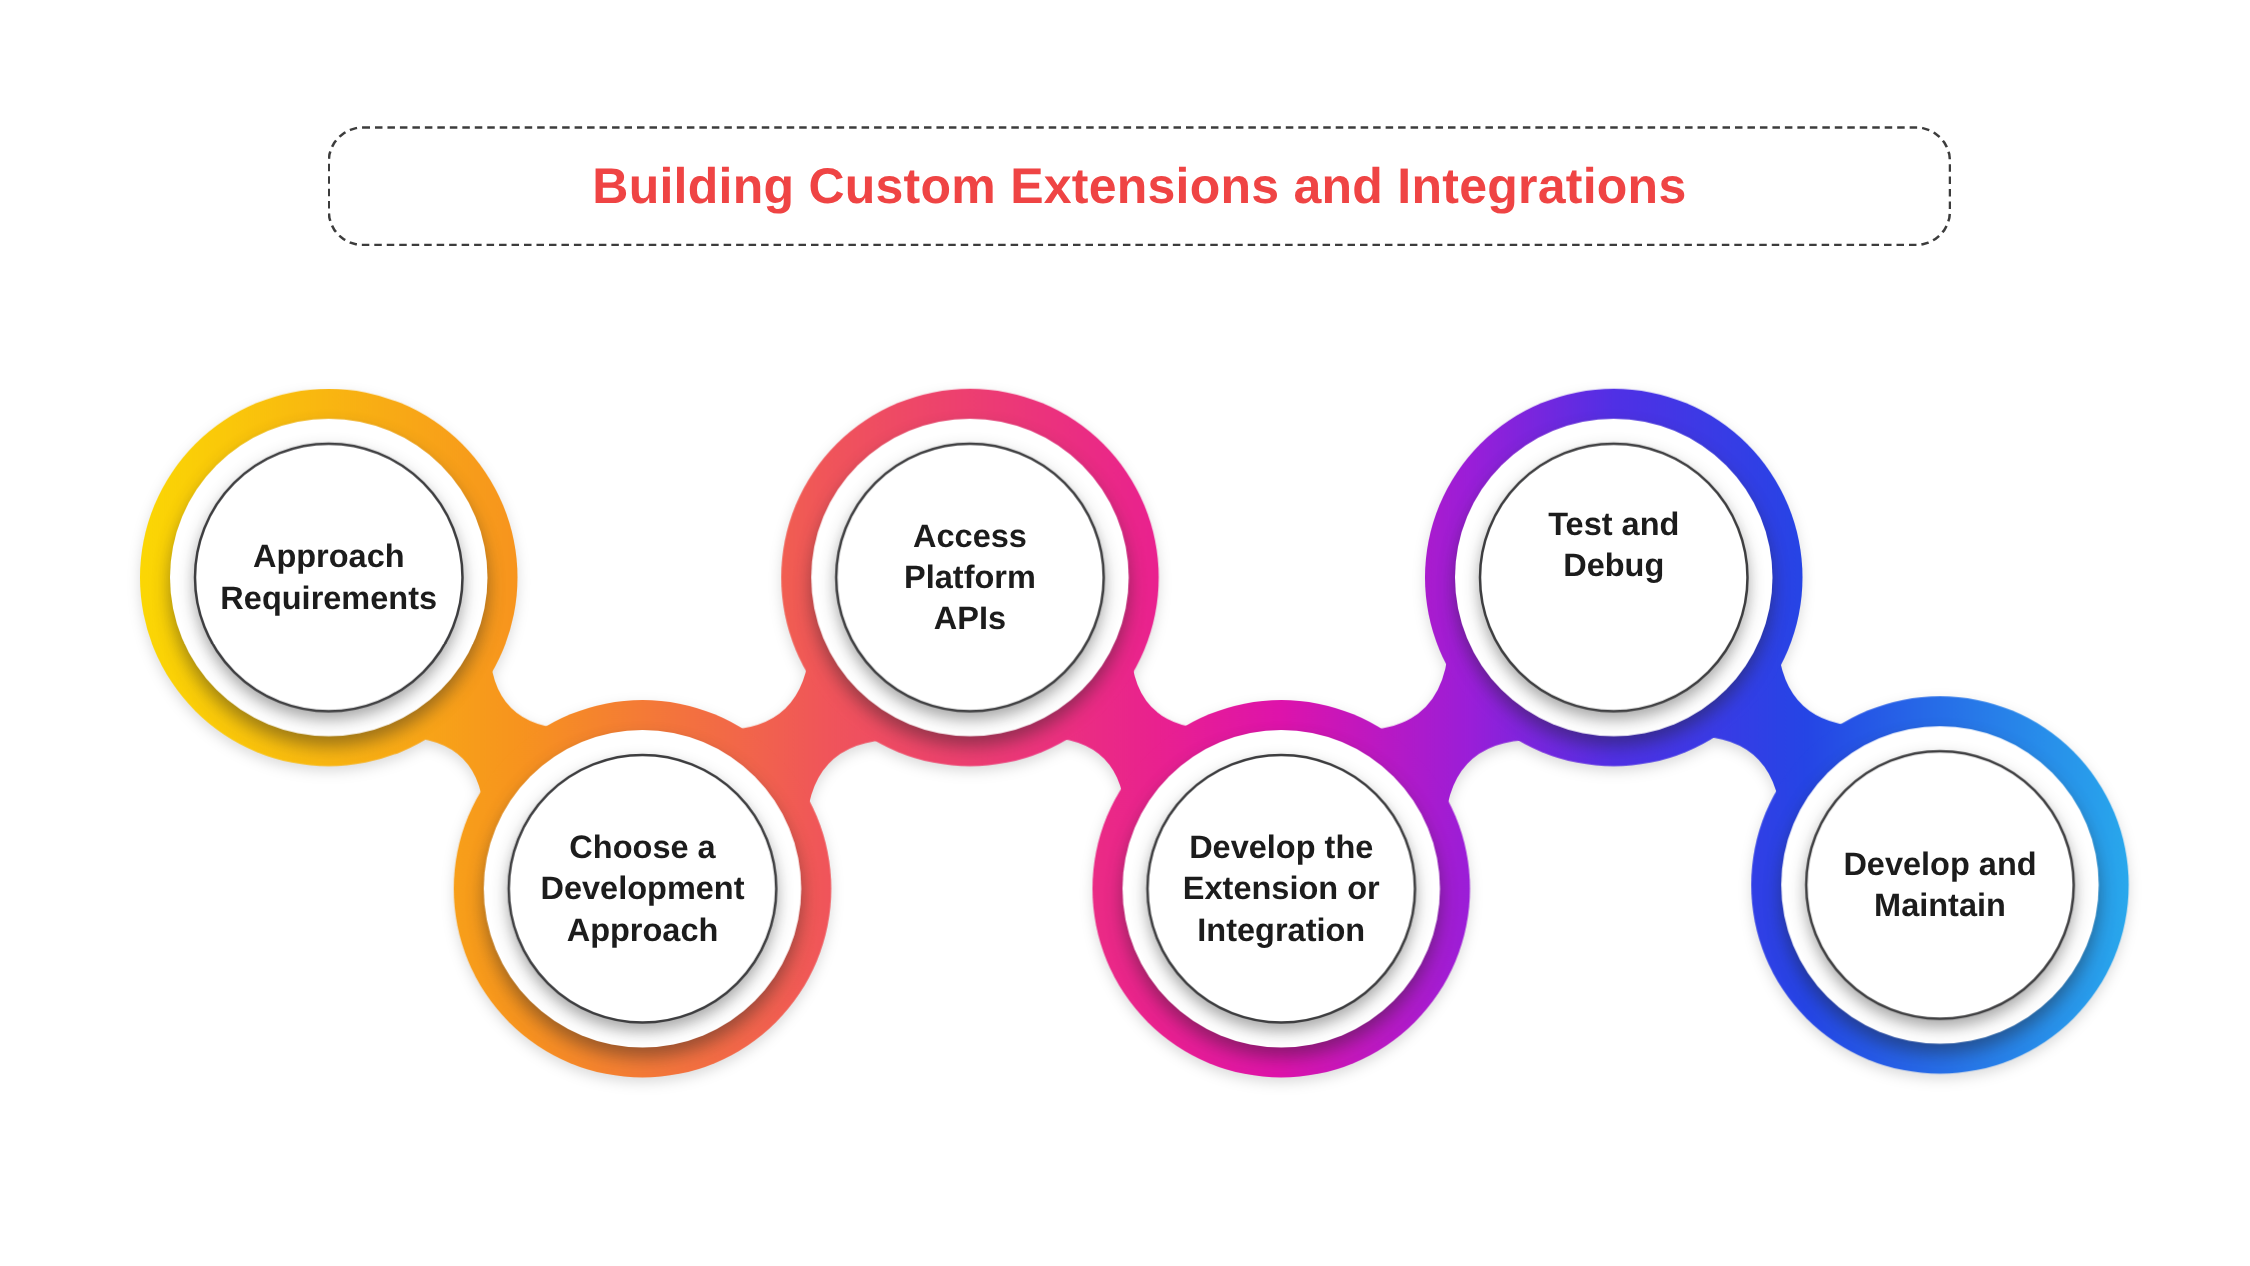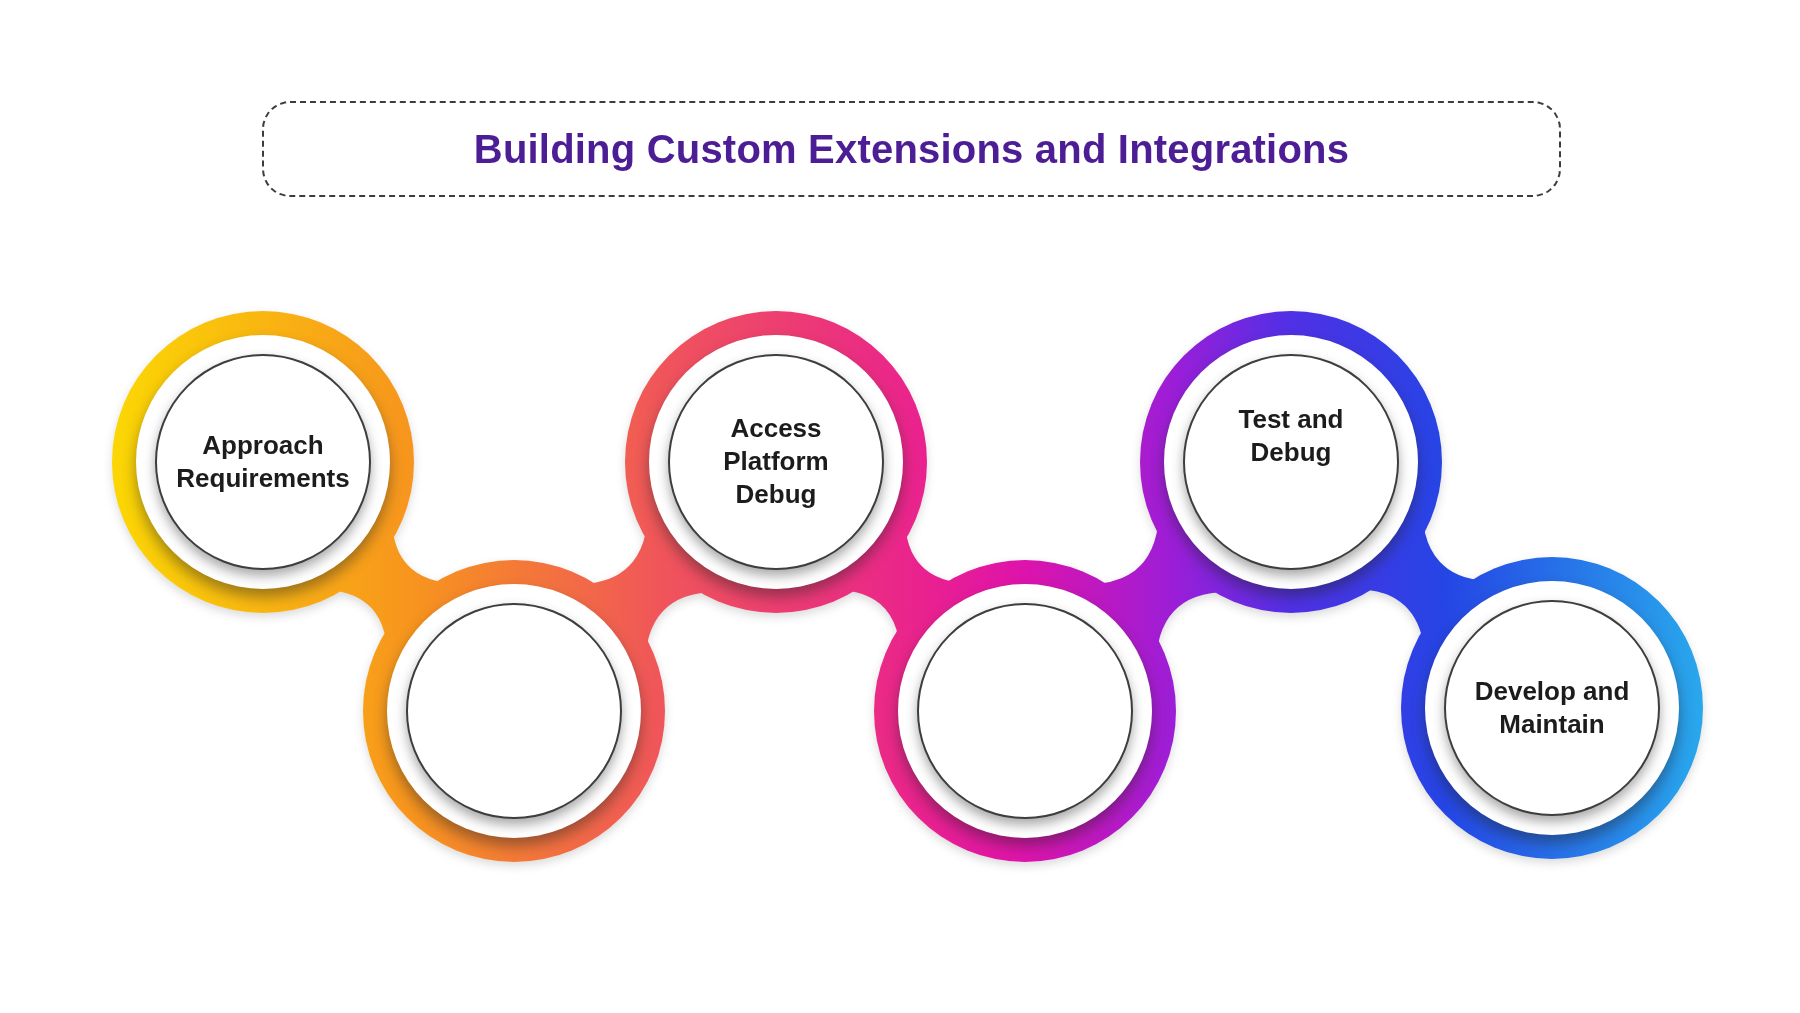--- a/index.html
+++ b/index.html
@@ -6,21 +6,21 @@
   #canvas{
     position:relative;width:1800px;height:1013px;background:#ffffff;
     font-family:"Liberation Sans",sans-serif;overflow:hidden;
   }
   .title-box{
     position:absolute;left:262px;top:101px;width:1299px;height:96px;
     border:2px dashed #3c3c3c;border-radius:28px;box-sizing:border-box;
     display:flex;align-items:center;justify-content:center;
   }
   .title-text{
-    font-size:40px;font-weight:700;color:#4c1d95;letter-spacing:0.2px;
+    font-size:40px;font-weight:700;color:#ef4444;letter-spacing:0.2px;
   }
   .chain-svg{position:absolute;left:0;top:0;}
   .chain{filter:drop-shadow(0 4px 5px rgba(0,0,0,0.14));}
   .white-disc{filter:drop-shadow(0 8px 7px rgba(30,30,30,0.42));}
   .inner-disc{filter:drop-shadow(0 6px 6px rgba(30,30,30,0.38));}
   .step-label{
     position:absolute;transform:translate(-50%,-50%);
     width:240px;text-align:center;white-space:pre-line;
     font-size:26px;font-weight:700;color:#1c1c1c;line-height:1.27;
   }
@@ -90,21 +90,27 @@
       <g>
         <circle cx="1552" cy="708" r="151" fill="url(#rainbow)"></circle>
         <circle class="white-disc" cx="1552" cy="708" r="127" fill="#ffffff"></circle>
         <circle class="inner-disc" cx="1552" cy="708" r="107" fill="#ffffff" stroke="#3E3E40" stroke-width="2"></circle>
       </g>
     </g>
   </svg>
 
   <div class="step-label" style="left:263px;top:462px;">Approach
 Requirements</div>
+  <div class="step-label" style="left:514px;top:711px;">Choose a
+Development
+Approach</div>
   <div class="step-label" style="left:776px;top:462px;">Access
 Platform
-Debug</div>
+APIs</div>
+  <div class="step-label" style="left:1025px;top:711px;">Develop the
+Extension or
+Integration</div>
   <div class="step-label" style="left:1291px;top:436px;">Test and
 Debug</div>
   <div class="step-label" style="left:1552px;top:708px;">Develop and
 Maintain</div>
 
 </div>
 
 </body></html>

